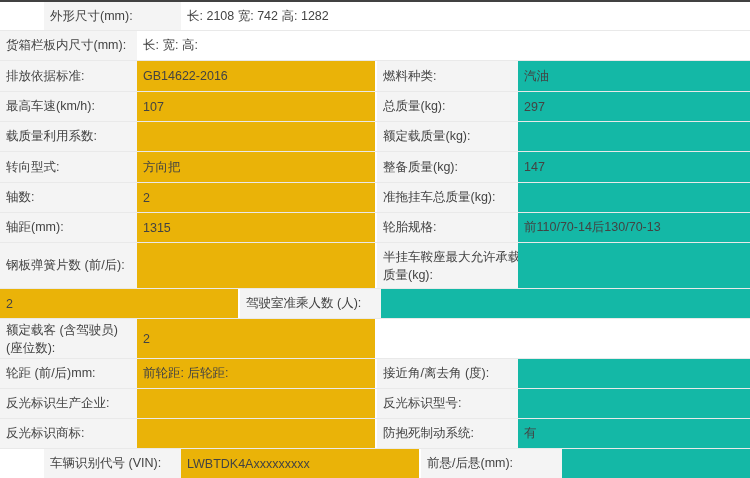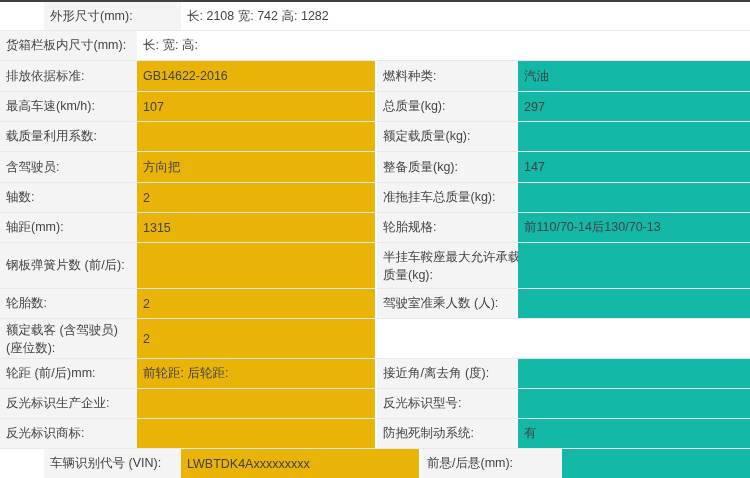--- a/index.html
+++ b/index.html
@@ -100,21 +100,21 @@
   </div>
 
   <div class="row h30">
     <div class="cell lbl">载质量利用系数:</div>
     <div class="cell val"></div>
     <div class="cell lbl2">额定载质量(kg):</div>
     <div class="cell val2"></div>
   </div>
 
   <div class="row h31">
-    <div class="cell lbl">含驾驶员:</div>
+    <div class="cell lbl">转向型式:</div>
     <div class="cell val">方向把</div>
     <div class="cell lbl2">整备质量(kg):</div>
     <div class="cell val2">147</div>
   </div>
 
   <div class="row h30">
     <div class="cell lbl">轴数:</div>
     <div class="cell val">2</div>
     <div class="cell lbl2">准拖挂车总质量(kg):</div>
     <div class="cell val2"></div>
@@ -133,21 +133,20 @@
     <div class="cell lbl2">
       <div class="lines">
         <div>半挂车鞍座最大允许承载</div>
         <div>质量(kg):</div>
       </div>
     </div>
     <div class="cell val2"></div>
   </div>
 
   <div class="row h30">
-    <div class="cell lbl">轮胎数:</div>
     <div class="cell val">2</div>
     <div class="cell lbl2">驾驶室准乘人数 (人):</div>
     <div class="cell val2"></div>
   </div>
 
   <div class="row h40">
     <div class="cell lbl">
       <div class="lines">
         <div>额定载客 (含驾驶员)</div>
         <div>(座位数):</div>

